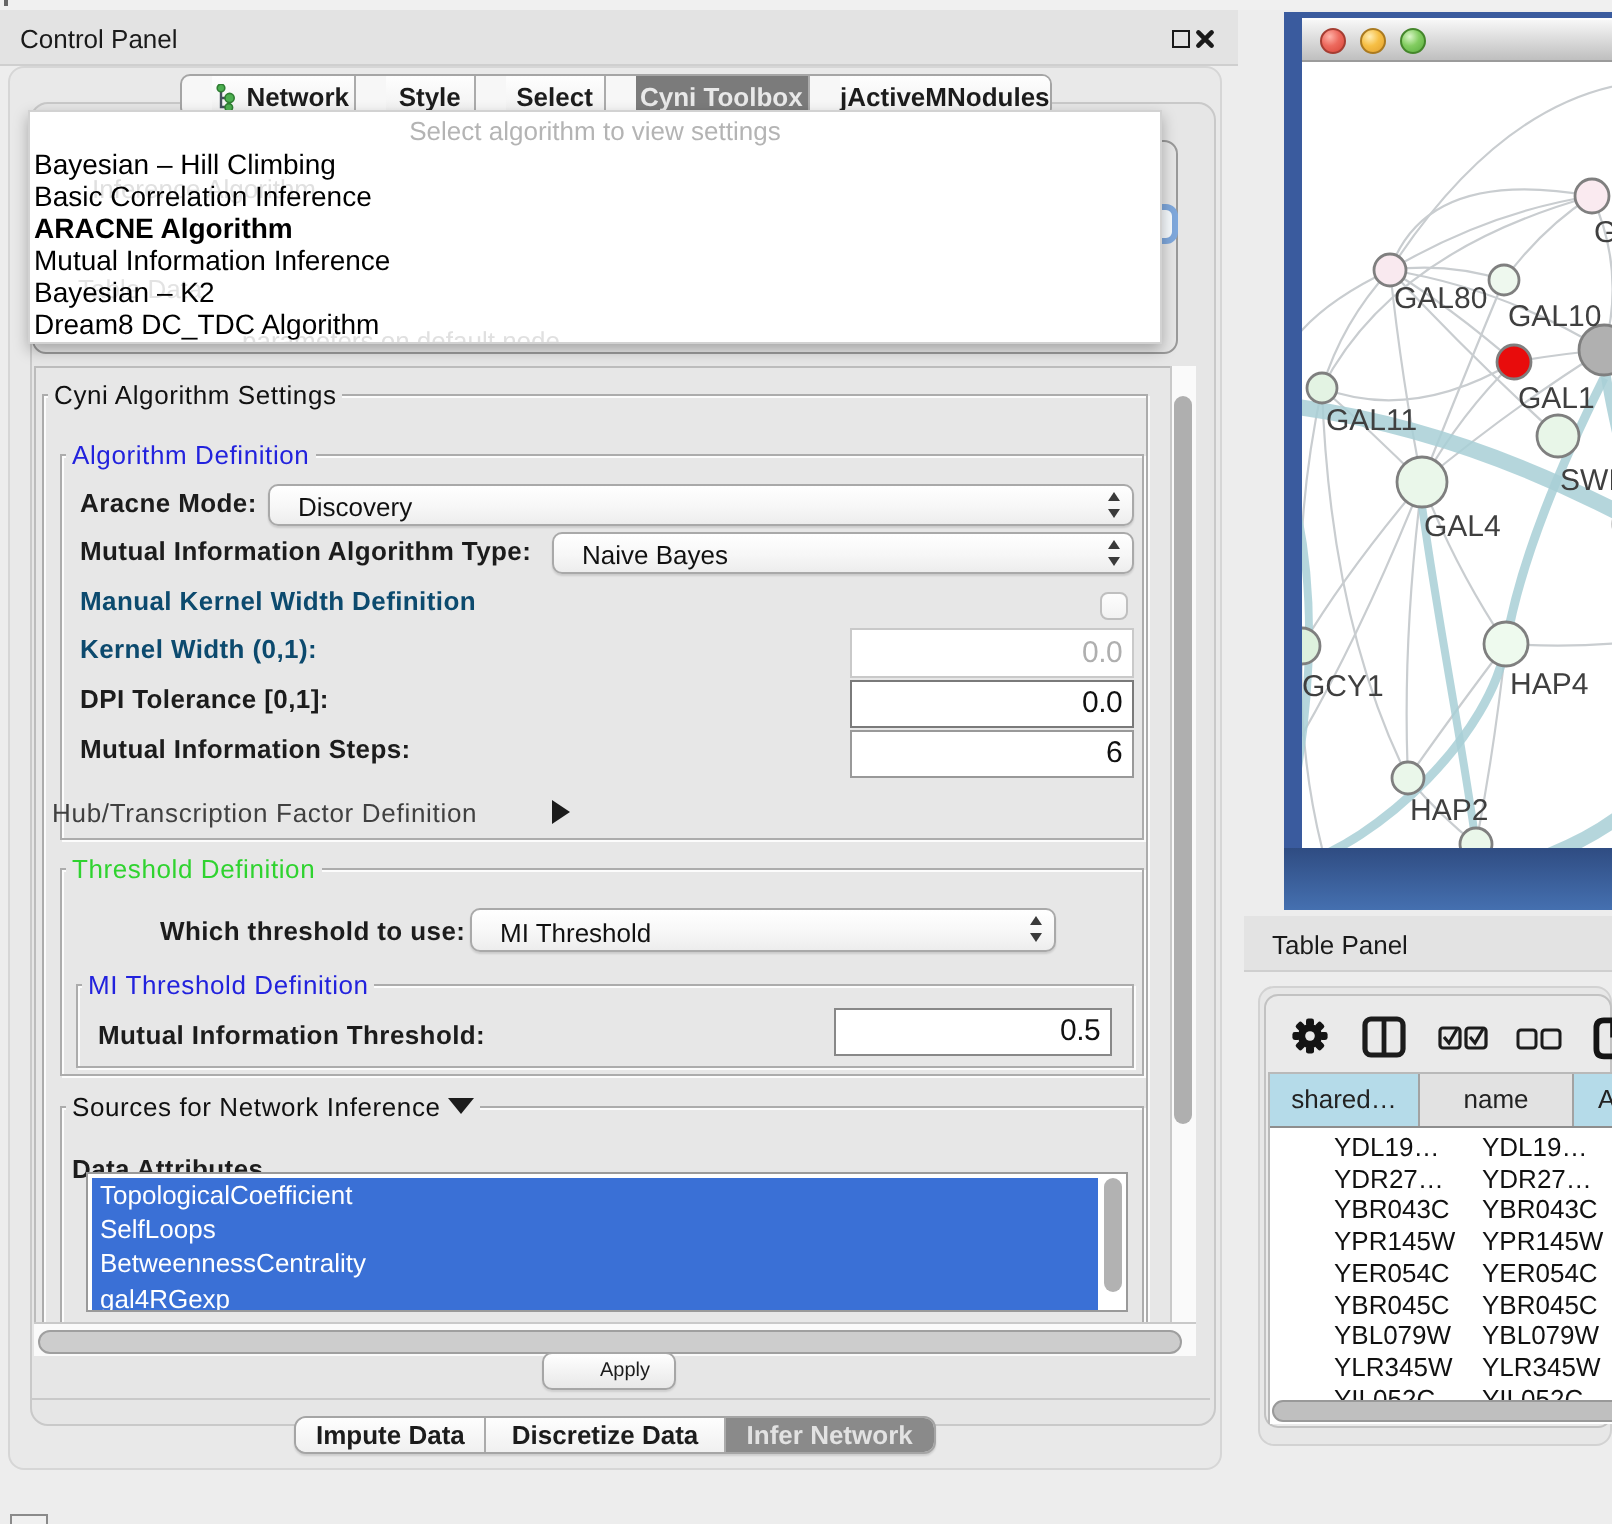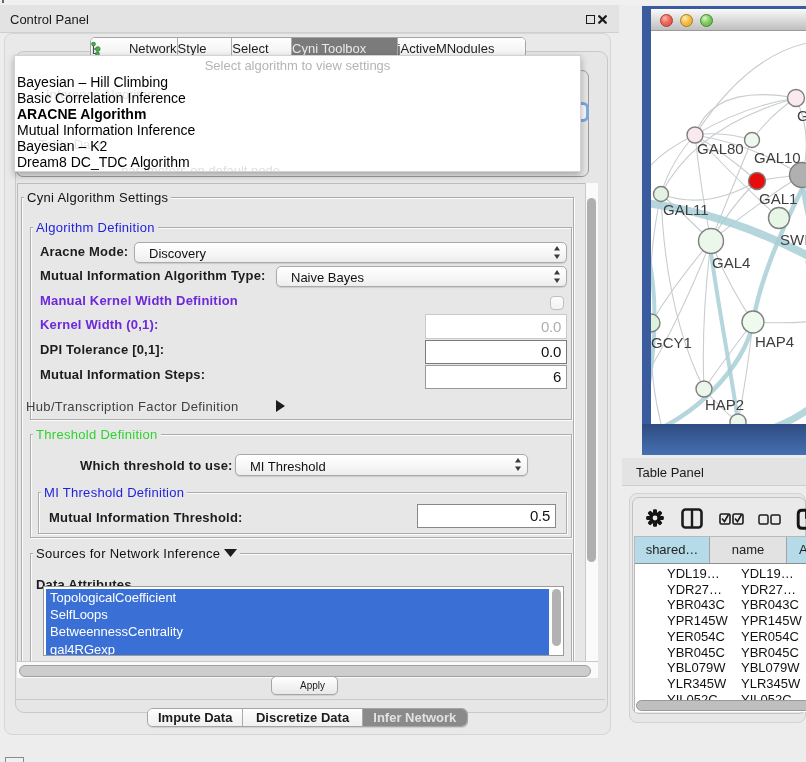--- a/index.html
+++ b/index.html
@@ -13,21 +13,21 @@
 #toptick { left:2px; top:0; width:2px; height:3px; background:#666; }
 #cpbar { left:0; top:5px; width:619px; height:28px; background:#E3E3E3; border-bottom:1px solid #CFCFCF; }
 #cpbar .ttl { position:absolute; left:10px; top:7px; font-size:13px; color:#1a1a1a; }
 #floaticon { left:586px; top:15px; width:9px; height:9px; border:1.5px solid #1a1a1a; background:transparent; }
 
 
 #outer { left:4px; top:33px; width:607px; height:702px; background:#E9E9E9; border:1px solid #D6D6D6; border-radius:8px; }
 
 
 #toptabs { left:90px; top:37px; height:22px; width:436px; border:1px solid #A5A5A5; border-radius:5px; background:#F7F7F7; display:flex; overflow:hidden; }
-#toptabs .seg { height:100%; border-right:1px solid #ABABAB; display:flex; align-items:center; justify-content:space-between; font-size:13px; font-weight:normal; color:#1c1c1c; background:linear-gradient(#FEFEFE,#F0F0F0); }
+#toptabs .seg { height:100%; border-right:1px solid #ABABAB; display:flex; align-items:center; justify-content:center; font-size:13px; font-weight:bold; color:#1c1c1c; background:linear-gradient(#FEFEFE,#F0F0F0);margin-left:15px; }
 #toptabs .seg:last-child { border-right:none; }
 #toptabs .sel { background:#7B7B7B !important; color:#E9E9E9; }
 
 
 #content { left:15px; top:51px; width:593px; height:662px; background:#E6E6E6; border:1px solid #C9C9C9; border-radius:9px; }
 
 
 #algbox { left:16px; top:70px; width:573px; height:107px; border:1px solid #9A9A9A; border-radius:7px; background:#E6E6E6; }
 #combofrag { left:555px; top:102px; width:34px; height:20px; border:3px solid #7FA8DC; border-radius:6px; background:#F6FAFD; }
 
@@ -37,21 +37,21 @@
 #vthumb { left:587px; top:198px; width:9px; height:364px; background:#AFAFAF; border-radius:5px; }
 #htrack { left:17px; top:661px; width:581px; height:17px; background:#FAFAFA; border-top:1px solid #C9C9C9; }
 #hpill { left:19px; top:665px; width:572px; height:12px; background:#CDCDCD; border:1px solid #9F9F9F; border-radius:6px; }
 
 
 .group { position:absolute; border:1px solid #ACACAC; box-shadow:1px 1px 0 rgba(255,255,255,0.85), inset 1px 1px 0 rgba(255,255,255,0.85); }
 .group > .gt { position:absolute; top:-8px; left:2px; background:#E7E7E7; padding:0 3px; font-size:13px; line-height:15px; white-space:nowrap; letter-spacing:0.3px; }
 
 
 .lbl { position:absolute; font-size:13px; font-weight:bold; color:#1c1c1c; white-space:nowrap; letter-spacing:0.2px; }
-.dis { color:#6d28d9; }
+.dis { color:#0c4a6e; }
 .combo { position:absolute; border:1px solid #A9A9A9; border-radius:5px; background:linear-gradient(#FFFFFF, #F7F7F7 55%, #EDEDED); box-shadow:0 1px 1px rgba(0,0,0,0.12); font-size:13px; color:#111; }
 .combo .cv { position:absolute; left:14px; top:3px; }
 .combo svg { position:absolute; right:5px; top:50%; margin-top:-8px; }
 .field { position:absolute; background:#FFFFFF; font-size:15px; letter-spacing:-0.3px; text-align:right; padding-right:5px; color:#111; }
 .chk { position:absolute; width:14px; height:14px; border:1px solid #BFBFBF; border-radius:4px; background:linear-gradient(#FDFDFD,#F2F2F2); }
 
 
 #attrlist { left:43px; top:586px; width:521px; height:70px; background:#FFFFFF; border:1px solid #9A9A9A; overflow:hidden; }
 #attrsel { position:absolute; left:2px; top:2px; width:503px; height:80px; background:#3A70D6; }
 #attrsel div { font-size:13px; color:#FFFFFF; padding-left:4px; height:17.2px; line-height:17.2px; }

